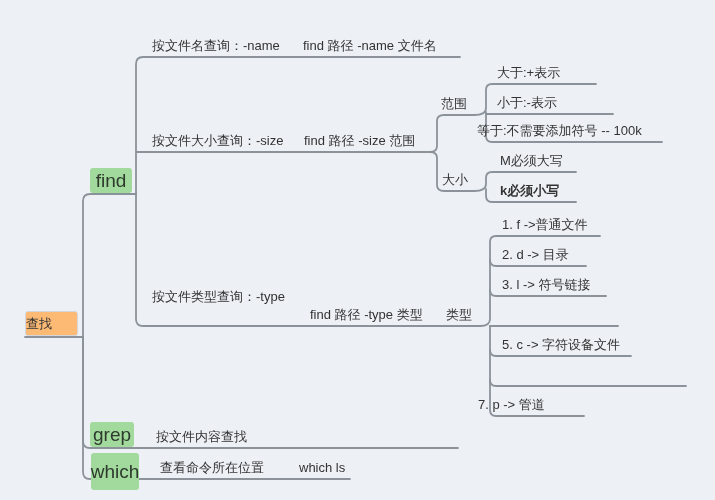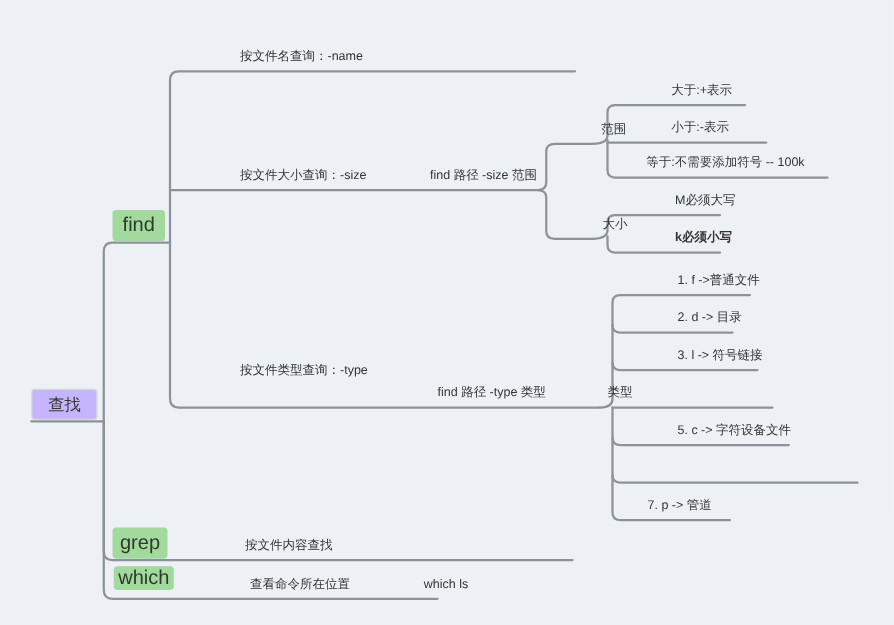--- a/index.html
+++ b/index.html
@@ -7,36 +7,36 @@
   .canvas{
     position:relative;
     width:715px;height:500px;
     background:var(--bg,#edf1f6);
     overflow:hidden;
   }
   .wires{position:absolute;left:0;top:0;width:715px;height:500px;}
   .wires path{fill:none;stroke:var(--line,#8b9299);stroke-width:1.8;stroke-linecap:round;}
   .lbl{
     position:absolute;
-    font-size:10px;color:#333;
-    white-space:nowrap;line-height:16px;margin-left:40px;
+    font-size:13px;color:#333;
+    white-space:nowrap;line-height:16px;
   }
   .node-box{
     position:absolute;
     display:flex;align-items:center;justify-content:center;
-    font-size:16px;color:#2d3a2d;
+    font-size:19px;color:#2d3a2d;
     background:var(--green,#a2d99c);
     border-radius:3px;
     box-sizing:border-box;
   }
   .node-root{
     position:absolute;
-    display:flex;align-items:center;justify-content:center;
+    display:flex;align-items:center;justify-content:flex-start;
     font-size:13px;color:#333;
-    background:#c4b5fd;
+    background:#fdba74;
     border:1px solid #d3d7db;
     border-radius:3px;
     box-sizing:border-box;
   }
 </style>
 </head>
 <body>
 
 <div class="canvas">
 
@@ -73,20 +73,21 @@
 
   <div class="node-root" style="left:25px;top:311px;width:53px;height:25px;">
     <span>查找</span>
   </div>
 
   <div class="node-box" style="left:90px;top:168px;width:42px;height:25px;">
     <span>find</span>
   </div>
 
   <div class="lbl" style="left:152px;top:38px;">按文件名查询：-name</div>
+  <div class="lbl" style="left:303px;top:38px;">find 路径 -name 文件名</div>
 
   <div class="lbl" style="left:304px;top:133px;">find 路径 -size 范围</div>
   <div class="lbl" style="left:152px;top:133px;">按文件大小查询：-size</div>
 
   <div class="lbl" style="left:441px;top:96px;">范围</div>
   <div class="lbl" style="left:497px;top:65px;">大于:+表示</div>
   <div class="lbl" style="left:497px;top:95px;">小于:-表示</div>
   <div class="lbl" style="left:477px;top:123px;">等于:不需要添加符号 -- 100k</div>
 
   <div class="lbl" style="left:442px;top:172px;">大小</div>
@@ -101,19 +102,19 @@
   <div class="lbl" style="left:502px;top:247px;">2. d -&gt; 目录</div>
   <div class="lbl" style="left:502px;top:277px;">3. l -&gt; 符号链接</div>
   <div class="lbl" style="left:502px;top:337px;">5. c -&gt; 字符设备文件</div>
   <div class="lbl" style="left:478px;top:397px;">7. p -&gt; 管道</div>
 
   <div class="node-box" style="left:90px;top:422px;width:44px;height:25px;">
     <span>grep</span>
   </div>
   <div class="lbl" style="left:156px;top:429px;">按文件内容查找</div>
 
-  <div class="node-box" style="left:91px;top:453px;width:48px;height:19px;">
+  <div class="node-box" style="left:91px;top:453px;width:48px;height:37px;">
     <span>which</span>
   </div>
   <div class="lbl" style="left:160px;top:460px;">查看命令所在位置</div>
   <div class="lbl" style="left:299px;top:460px;">which ls</div>
 
 </div>
 
 </body></html>

